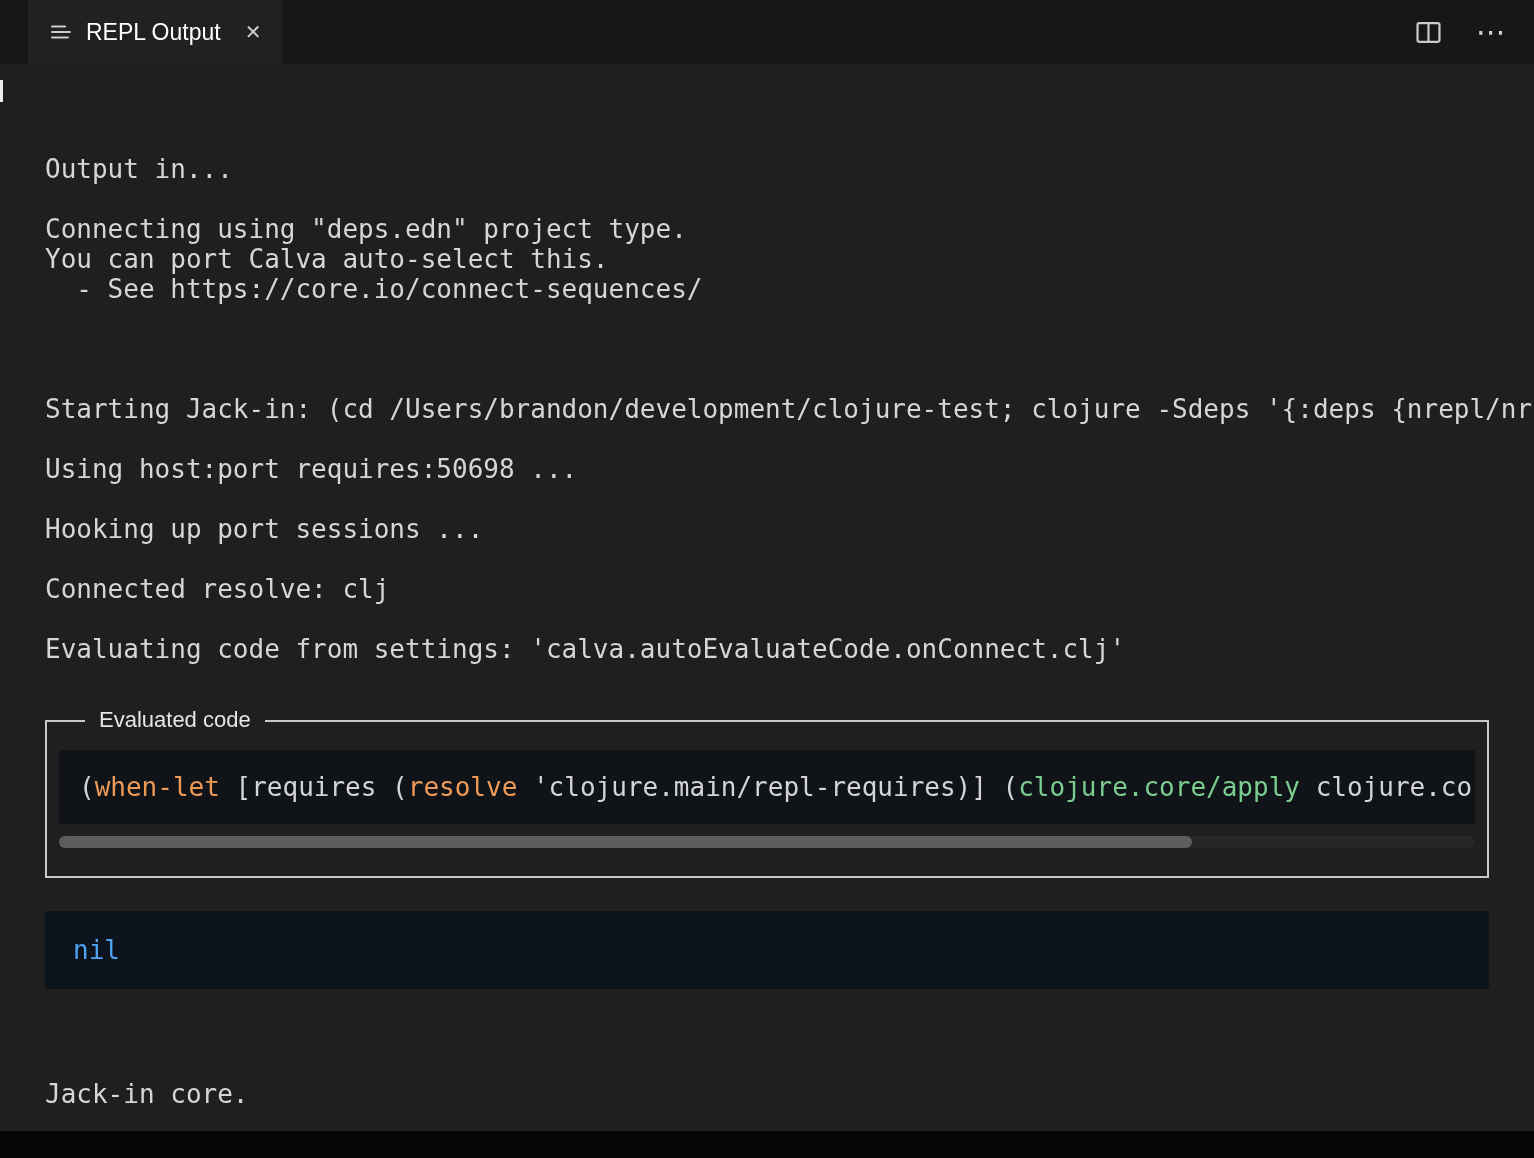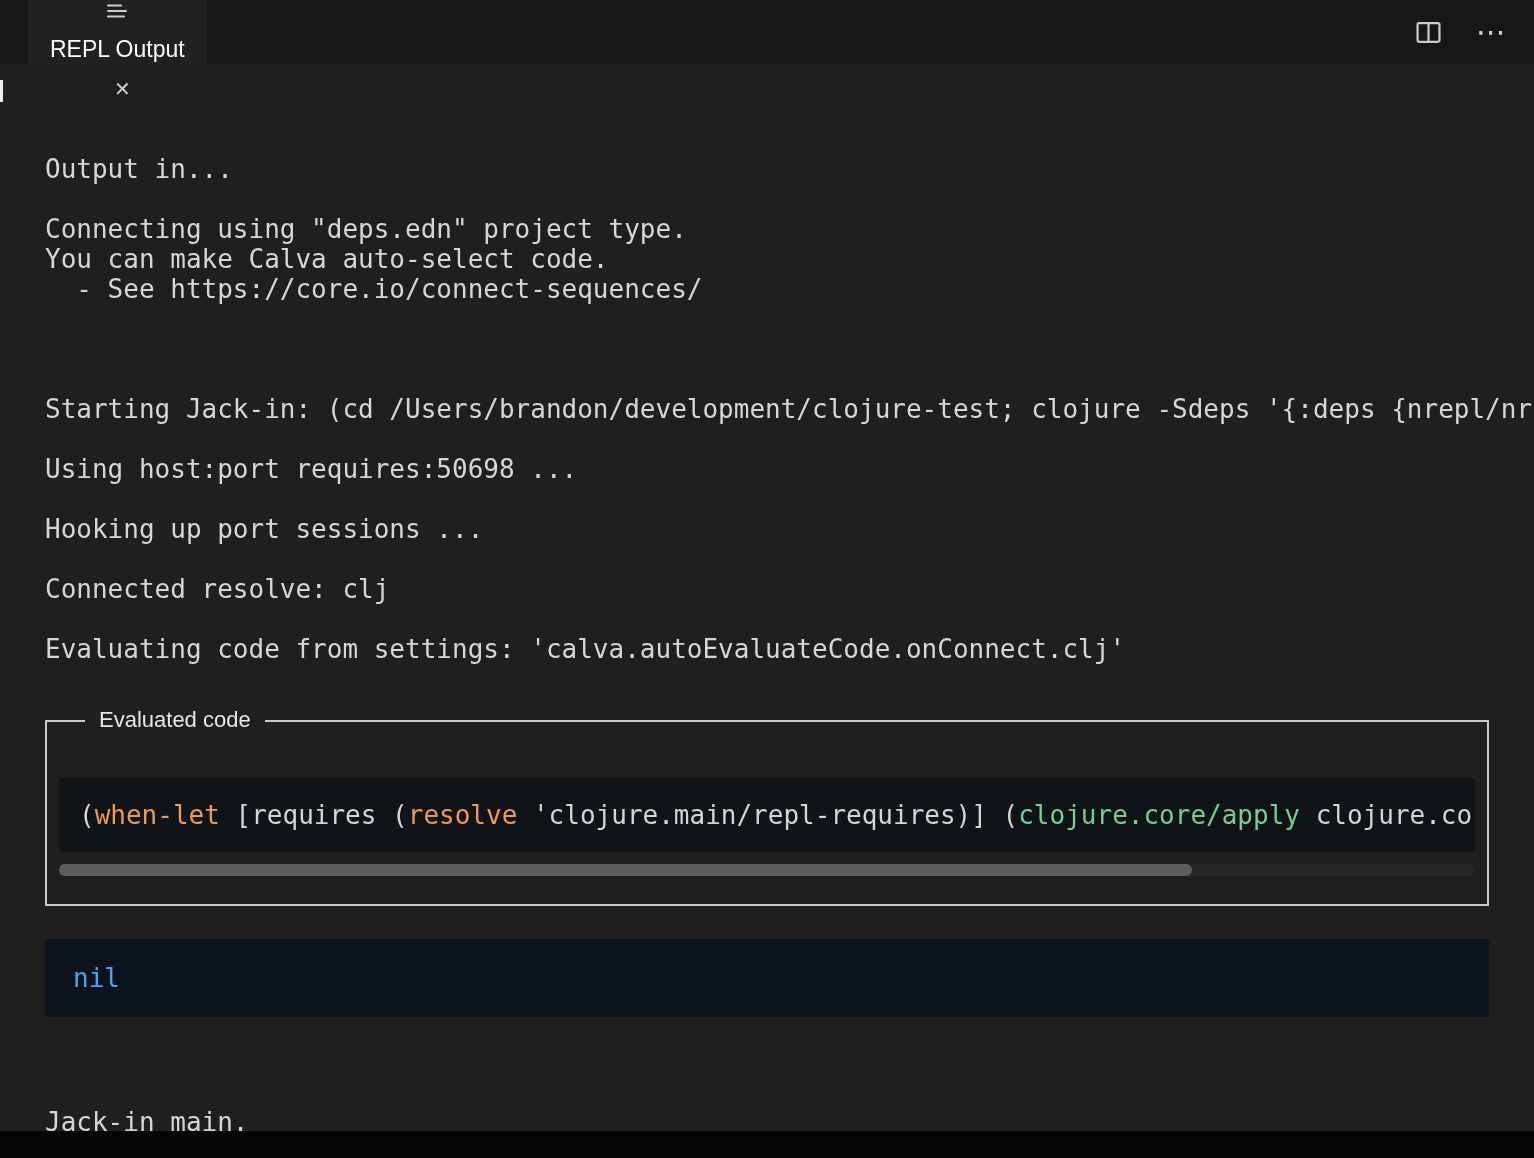--- a/index.html
+++ b/index.html
@@ -23,21 +23,20 @@
     margin-left: 28px;
     display: flex;
     align-items: center;
     gap: 14px;
     background: #212121;
     padding: 0 22px;
     font-family: "Liberation Sans", "DejaVu Sans", sans-serif;
     font-size: 23px;
     color: #ffffff;
     cursor: pointer;
-    flex-direction: column;
   }
   .tab-icon svg { display: block; }
   .tab-close {
     font-size: 20px;
     color: #cfcfcf;
     margin-left: 10px;
     font-family: "DejaVu Sans", sans-serif;
     cursor: pointer;
   }
   .bar-actions {
@@ -63,21 +62,21 @@
   }
   .line { height: 30px; line-height: 30px; white-space: pre; }
   .mb30 { margin-bottom: 30px; }
   .group { margin-bottom: 90px; }
 
   
   .eval-box {
     margin: 56px 45px 0 0;
     border: 2px solid #c9c9c9;
     position: relative;
-    padding: 56px 12px 28px 12px;
+    padding: 28px 12px 28px 12px;
     text-align: center;
   }
   .eval-legend {
     position: absolute;
     top: -2px;
     left: 38px;
     transform: translateY(-50%);
     background: #1f1f1f;
     padding: 0 14px;
     font-family: "Liberation Sans", "DejaVu Sans", sans-serif;
@@ -163,21 +162,21 @@
     </span>
     <span class="more-icon">⋯</span>
   </div>
 </div>
 
 <div class="content">
   <div class="line mb30">Output in...</div>
 
   <div class="group">
     <div class="line">Connecting using "deps.edn" project type.</div>
-    <div class="line">You can make Calva auto-select code.</div>
+    <div class="line">You can port Calva auto-select this.</div>
     <div class="line">  - See https://core.io/connect-sequences/</div>
   </div>
 
   <div class="line mb30">Starting Jack-in: (cd /Users/brandon/development/clojure-test; clojure -Sdeps '{:deps {nrepl/nr</div>
   <div class="line mb30">Using host:port requires:50698 ...</div>
   <div class="line mb30">Hooking up port sessions ...</div>
   <div class="line mb30">Connected resolve: clj</div>
   <div class="line">Evaluating code from settings: 'calva.autoEvaluateCode.onConnect.clj'</div>
 
   <div class="eval-box">
@@ -185,17 +184,17 @@
     <div class="code-block"><span style="color: rgb(212, 212, 212);">(</span><span style="color: rgb(237, 154, 87);">when-let</span><span style="color: rgb(212, 212, 212);"> [requires (</span><span style="color: rgb(237, 154, 87);">resolve</span><span style="color: rgb(212, 212, 212);"> 'clojure.main/repl-requires)] (</span><span style="color: rgb(123, 205, 143);">clojure.core/apply</span><span style="color: rgb(212, 212, 212);"> clojure.core</span></div>
     <div class="scroll-track">
       <div class="scroll-thumb"></div>
     </div>
   </div>
 
   <div class="result-box">
     <span style="color: rgb(79, 162, 242);">nil</span>
   </div>
 
-  <div class="line done-line">Jack-in main.</div>
+  <div class="line done-line">Jack-in core.</div>
 </div>
 
 <div class="bottom-strip"></div>
 <div class="left-artifact"></div>
 
 </body></html>

